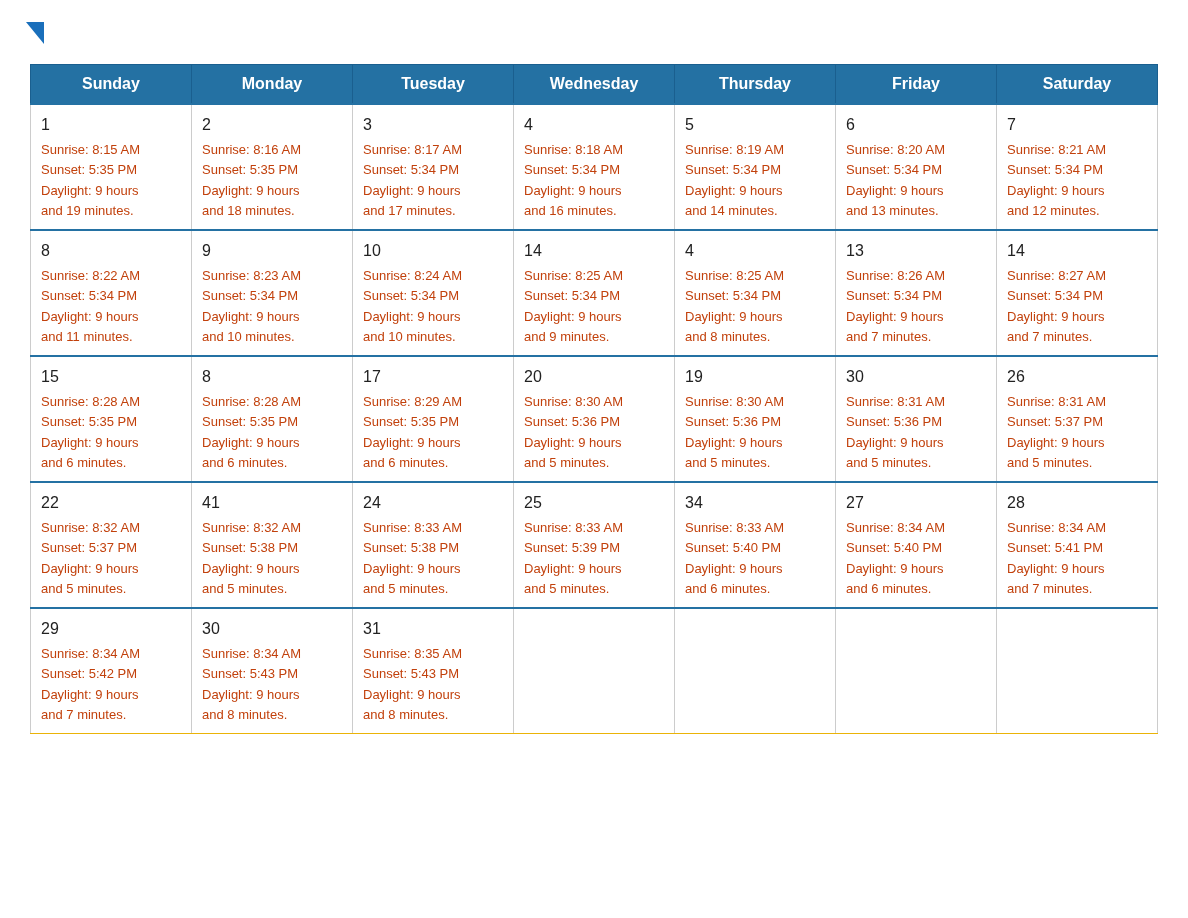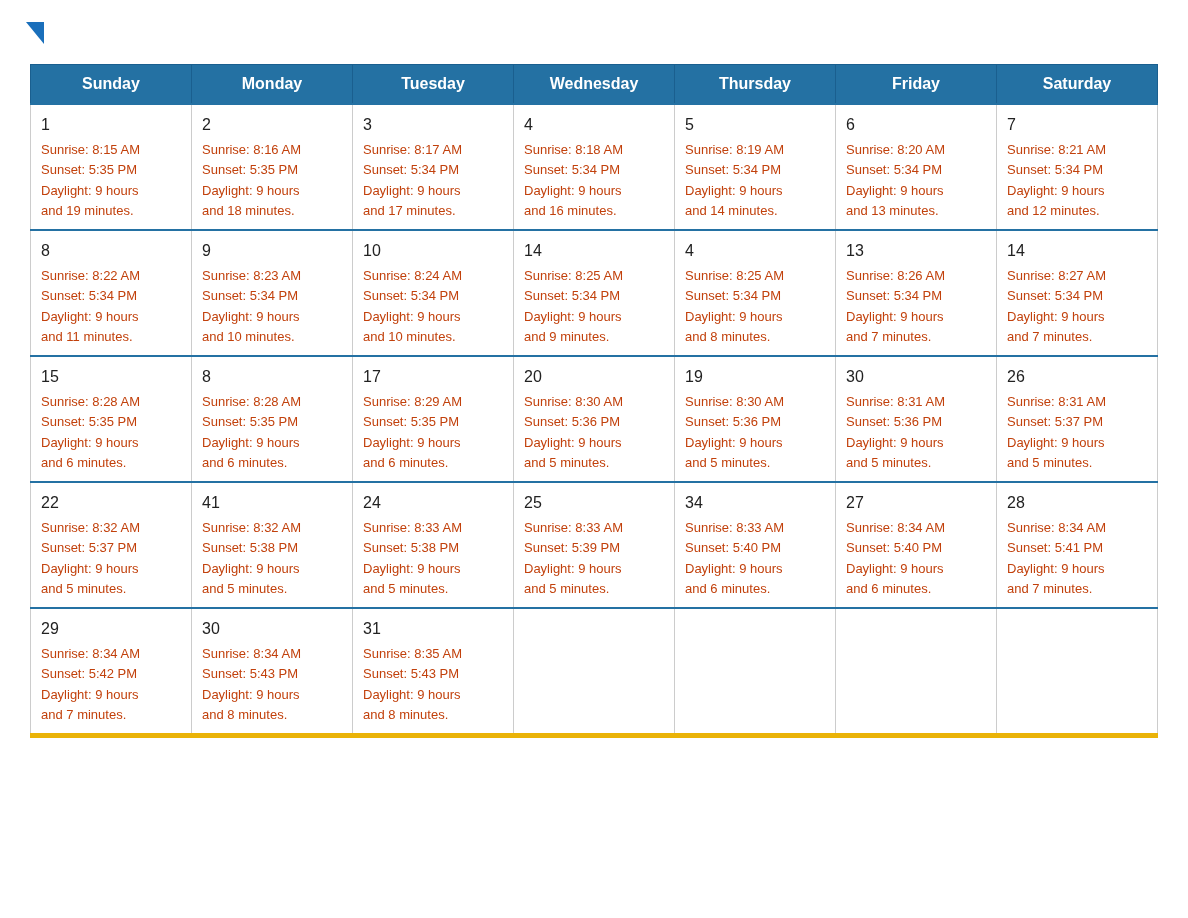--- a/index.html
+++ b/index.html
@@ -106,21 +106,21 @@
     }
     .cell-info {
       font-size: 13px;
       color: #c2410c;
       line-height: 1.55;
     }
     .empty-cell {
       background: #fff;
     }
     tbody tr:last-child td {
-      border-bottom: 5px solid #eab308;
+      border-bottom: 1px solid #eab308;
     }
   </style>
 </head>
 <body>
 
 <div class="header">
   <div class="logo">
     <div style="display:flex;align-items:flex-start;">
       <div class="logo-text">
         <span class="logo-general"></span>

